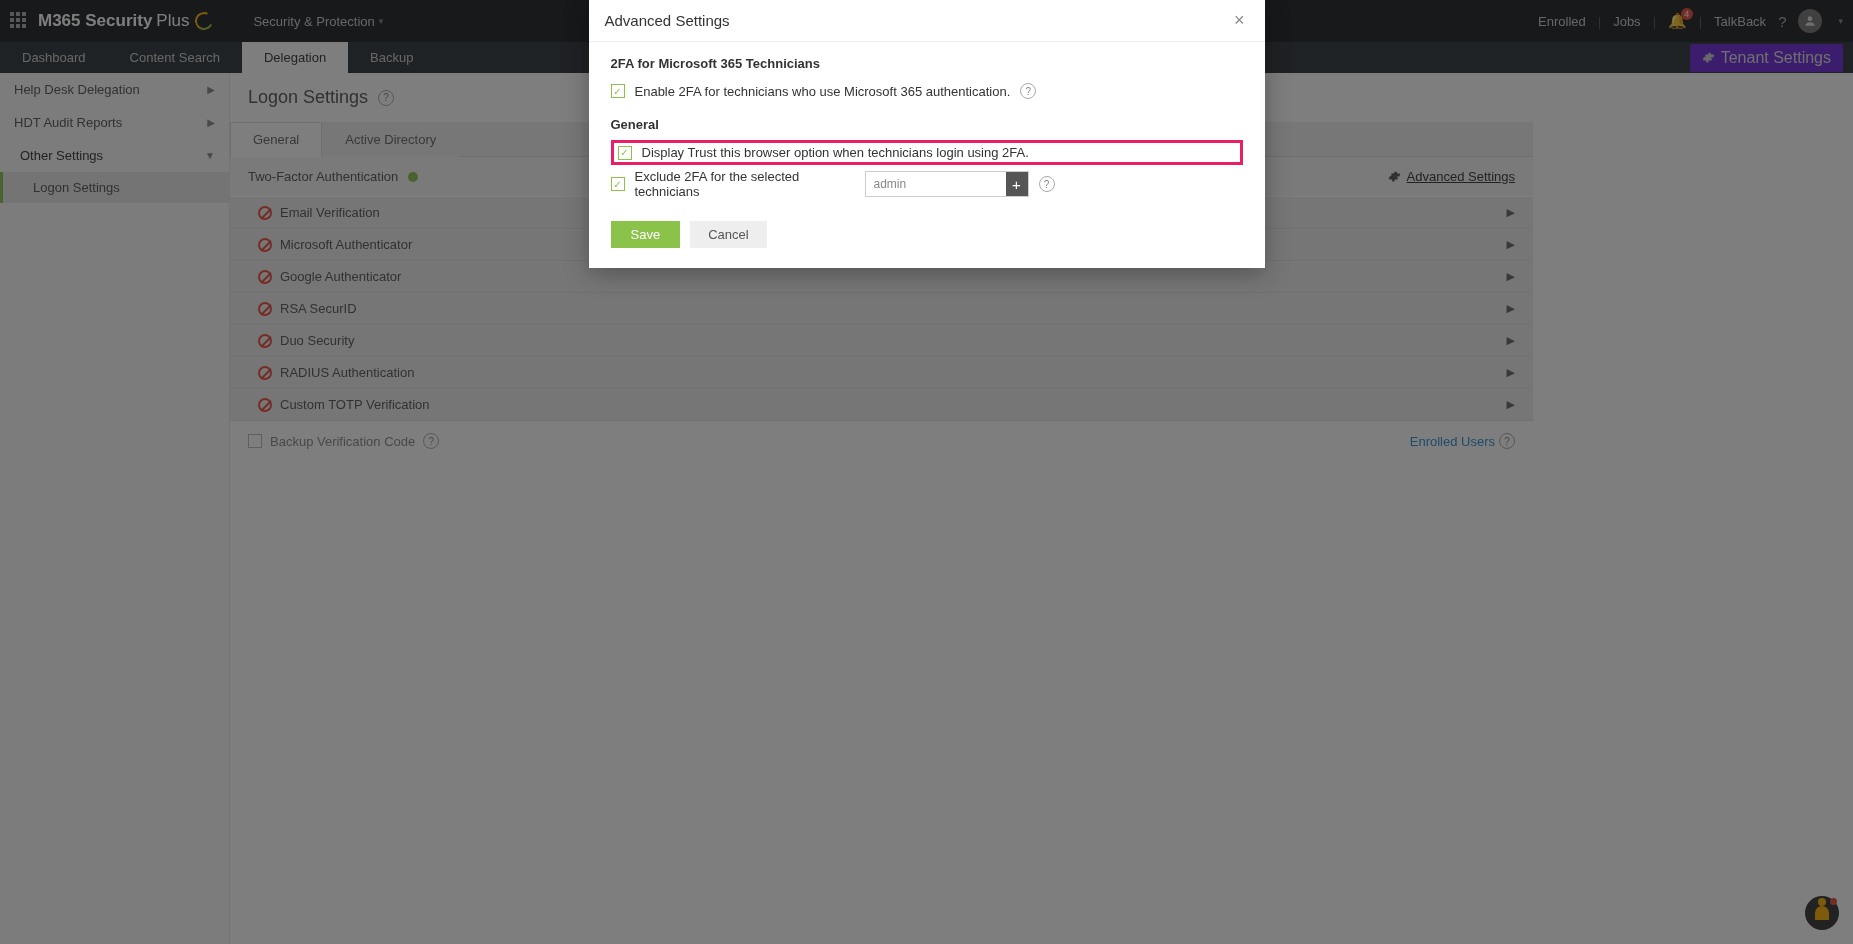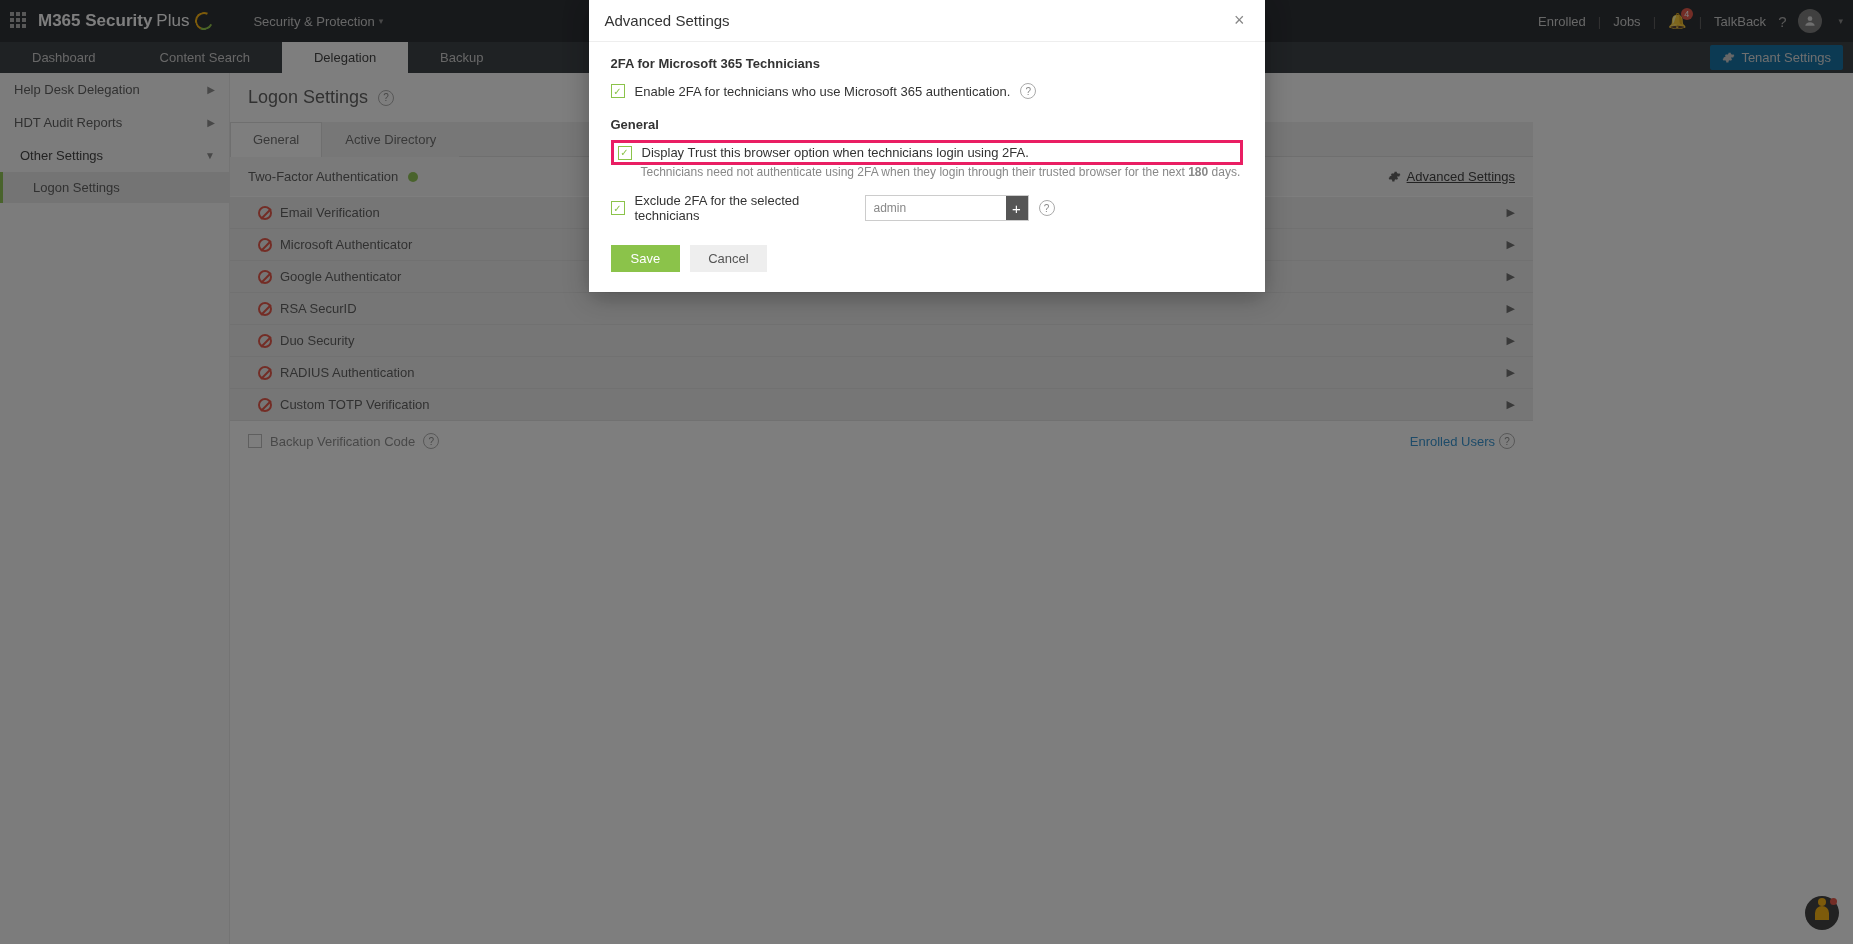--- a/index.html
+++ b/index.html
@@ -18,23 +18,23 @@
     .topbar-sep { color: #555; }
     .bell { position: relative; font-size: 15px; color: #aaa; }
     .bell-badge { position: absolute; top: -4px; right: -6px; background: #e74c3c; color: #fff; font-size: 9px; border-radius: 50%; width: 12px; height: 12px; display: flex; align-items: center; justify-content: center; }
     .help-icon { font-size: 15px; color: #aaa; }
     .user-circle { width: 24px; height: 24px; background: #777; border-radius: 50%; display: flex; align-items: center; justify-content: center; }
     .caret { font-size: 9px; margin-left: 4px; color: #888; }
     
     
     .subnav { background: #2d3338; height: 31px; display: flex; align-items: center; justify-content: space-between; padding-right: 10px; }
     .subnav-tabs { display: flex; height: 100%; }
-    .subnav-tab { padding: 0 32px; color: #ccc; display: flex; align-items: center; font-size: 13px; cursor: pointer; }
+    .subnav-tab { padding: 0 22px; color: #ccc; display: flex; align-items: center; font-size: 13px; cursor: pointer; }
     .subnav-tab.active { background: #fff; color: #333; }
-    .tenant-btn { background: #0369a1; color: #ddd; padding: 5px 12px; font-size: 13px; display: flex; align-items: center; border-radius: 2px; cursor: pointer; }
+    .tenant-btn { background: #6d28d9; color: #ddd; padding: 5px 12px; font-size: 16px; display: flex; align-items: center; border-radius: 2px; cursor: pointer; }
     .gear-svg { width: 13px; height: 13px; margin-right: 6px; }
     
     
     .main { display: flex; height: calc(100vh - 73px); }
     .sidebar { width: 230px; background: #fafafa; border-right: 1px solid #e8e8e8; }
     .sidebar-item { padding: 9px 14px; display: flex; align-items: center; justify-content: space-between; font-size: 13px; color: #555; cursor: pointer; }
     .sidebar-item.expanded { color: #333; padding-left: 20px; }
     .sidebar-subitem { padding: 8px 14px 8px 30px; background: #e8e8e8; color: #555; border-left: 3px solid #8bc34a; font-size: 13px; cursor: pointer; }
     .arrow-right { font-size: 10px; color: #888; }
     .arrow-down { font-size: 10px; color: #888; }
@@ -281,23 +281,20 @@
     </div>
 
     <div class="modal-section-title" style="margin-top:14px;">General</div>
 
     <div class="hl-box">
       <span class="modal-check">✓</span>
       <span>Display Trust this browser option when technicians login using 2FA.</span>
     </div>
 
 
-    <div class="hint-text">
-      <span>Technicians need not authenticate using 2FA when they login through their trusted browser for the next </span><b>180</b><span> days.</span>
-    </div>
 
     <div class="modal-row">
       <span class="modal-check">✓</span>
       <span style="width:220px">Exclude 2FA for the selected technicians</span>
       <div class="user-chip-wrap">
         <input class="user-chip" readonly="" style="border: none; outline: none;" value="admin">
         <span class="plus-btn">+</span>
       </div>
       <span class="help-badge">?</span>
     </div>

